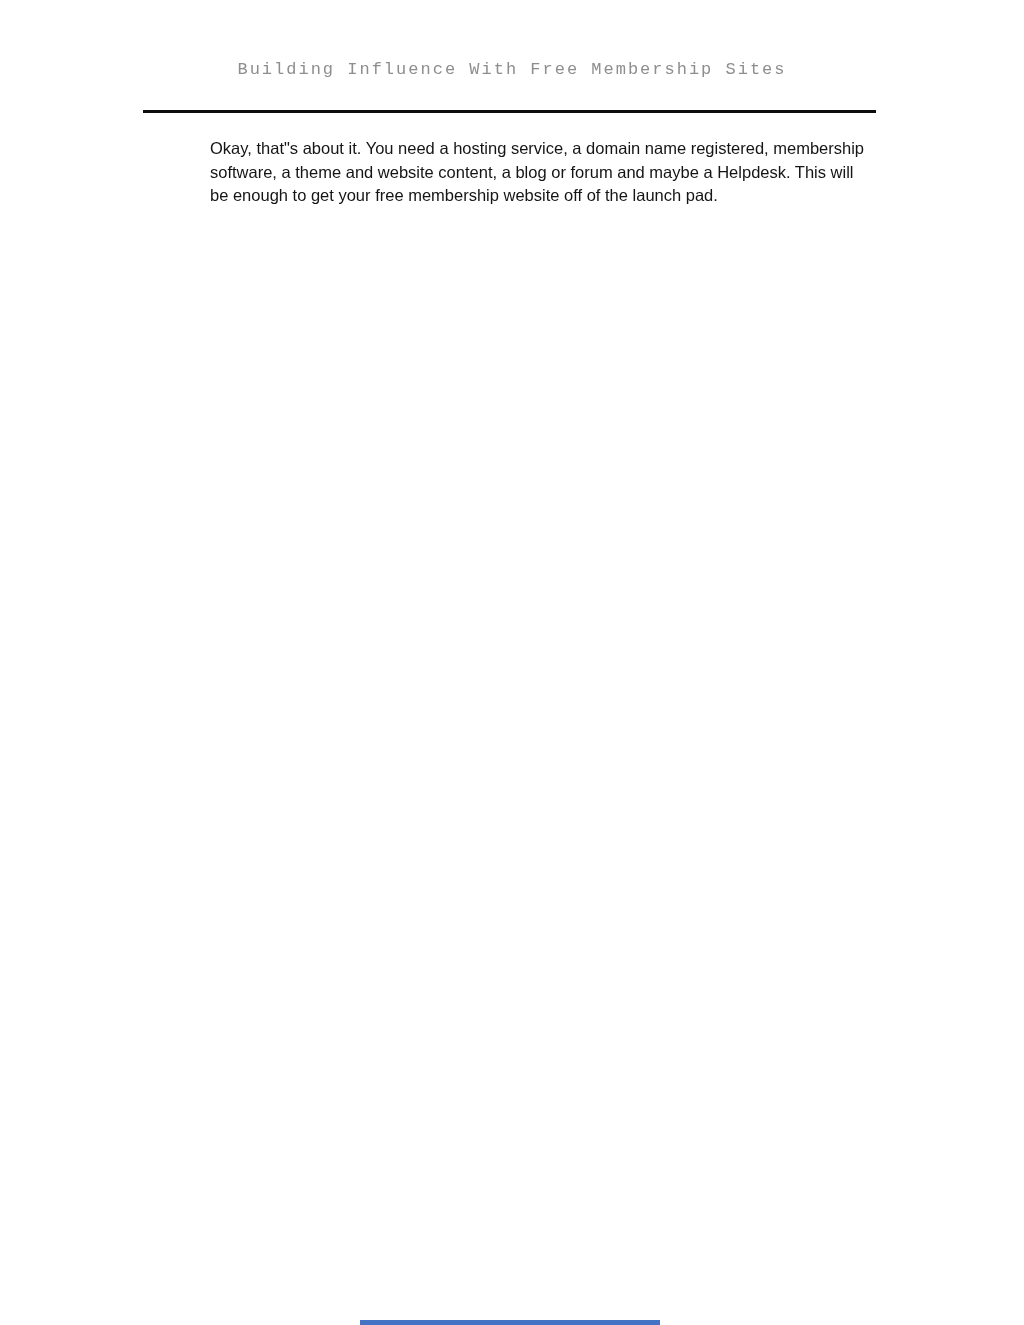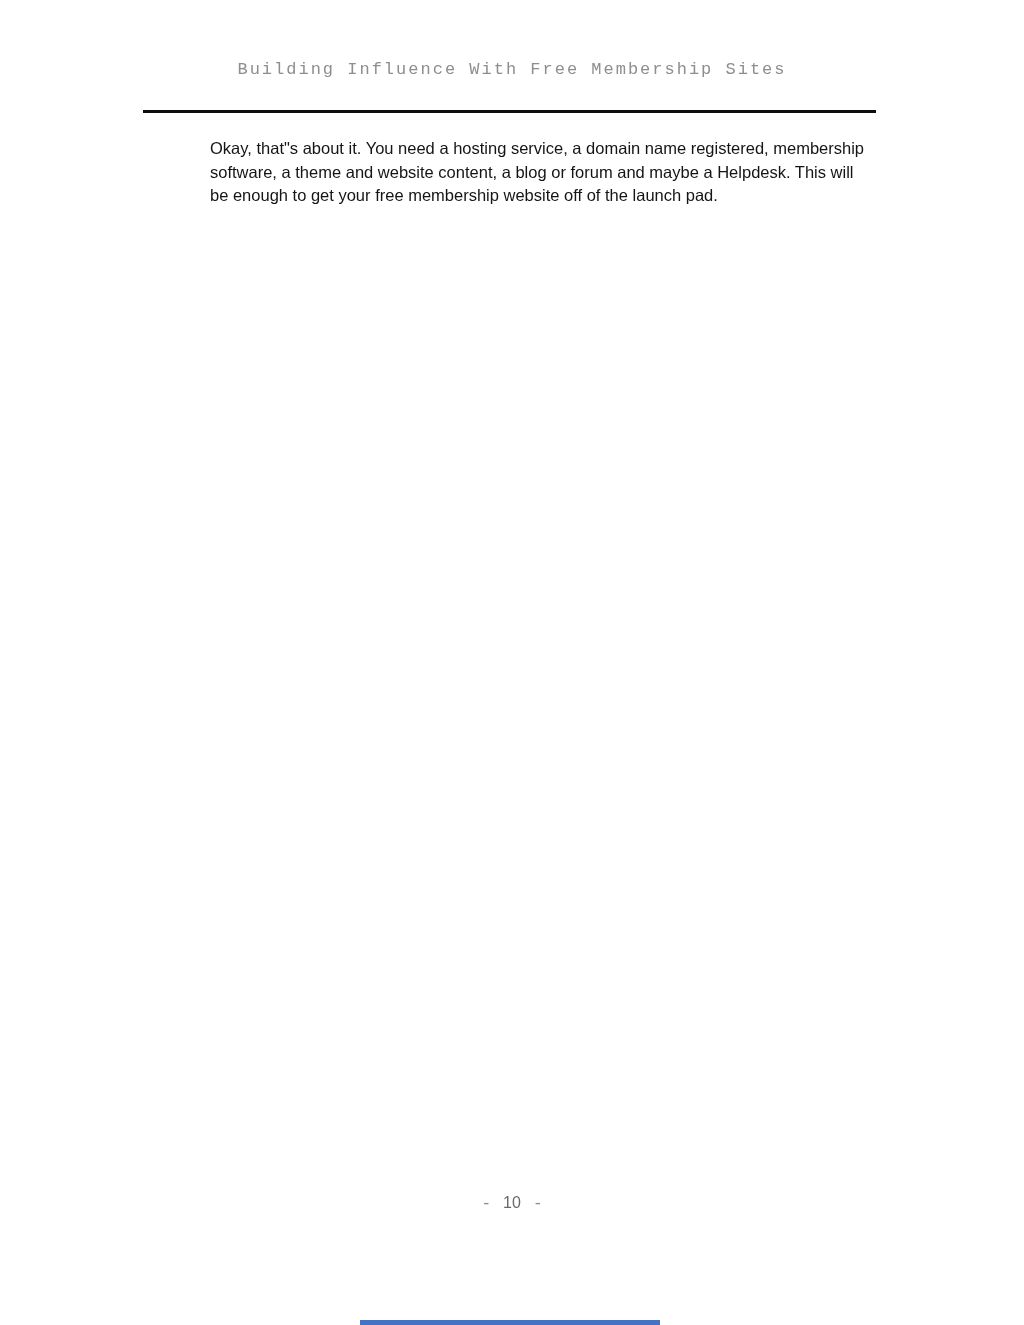--- a/index.html
+++ b/index.html
@@ -75,19 +75,16 @@
 <body>
 
 <div class="page">
 
   <div class="header-title">Building Influence With Free Membership Sites</div>
 
   <div class="header-rule"></div>
 
   <div class="body-paragraph">Okay, that"s about it. You need a hosting service, a domain name registered, membership software, a theme and website content, a blog or forum and maybe a Helpdesk. This will be enough to get your free membership website off of the launch pad.</div>
 
-  <div class="page-footer">
-    <span class="footer-dash">-</span><span class="footer-page-number">10</span><span class="footer-dash">-</span>
-  </div>
 
   <div class="bottom-accent-bar"></div>
 
 </div>
 
 </body></html>

